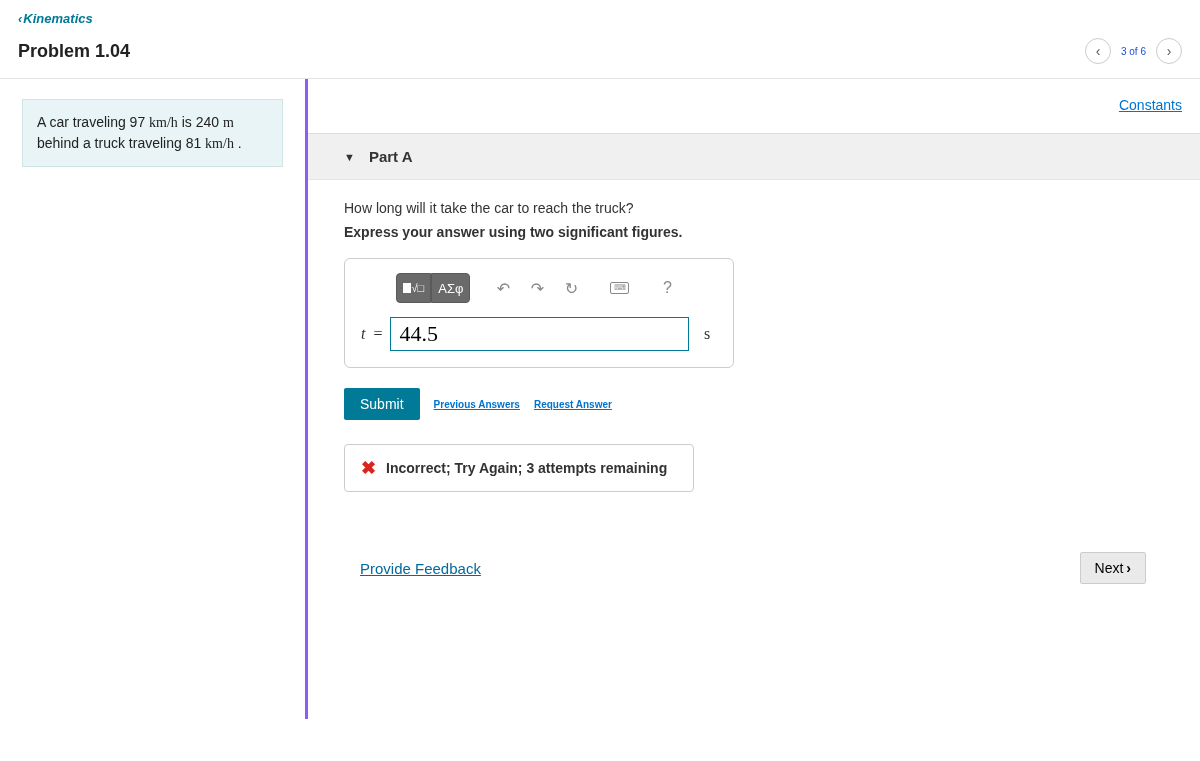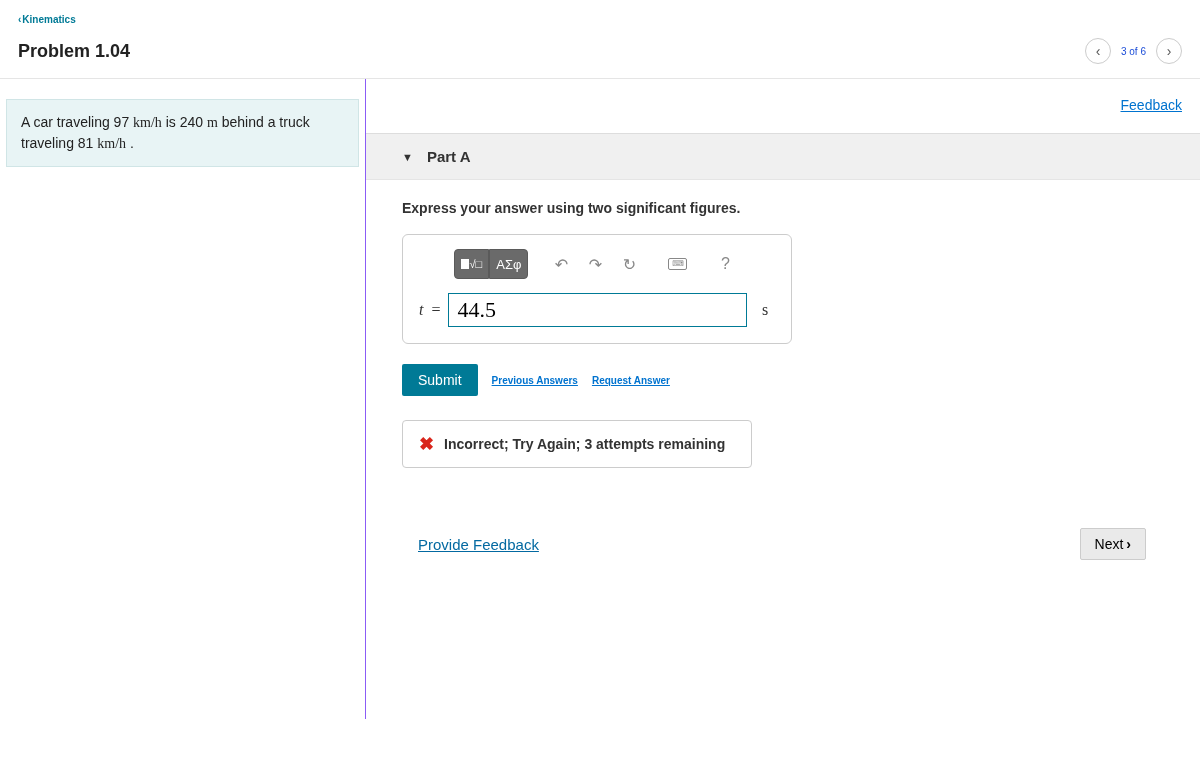--- a/index.html
+++ b/index.html
@@ -1,26 +1,26 @@
 <!DOCTYPE html>
 <html><head>
 <meta charset="utf-8">
 <style>
 * { box-sizing: border-box; margin: 0; padding: 0; }
 body { font-family: -apple-system, BlinkMacSystemFont, "Segoe UI", Helvetica, Arial, sans-serif; font-size: 14px; color: #333; background: #fff; }
 .top-nav { padding: 10px 18px 4px; }
-.back-link { color: #007a96; font-weight: 700; text-decoration: none; font-size: 10px; }
+.back-link { color: #007a96; font-weight: 700; text-decoration: none; font-size: 13px; font-style: italic; }
 .back-link .chev { font-weight: 900; margin-right: 1px; }
 .title-row { display: flex; align-items: center; padding: 8px 18px 14px; border-bottom: 1px solid #e5e5e5; }
 .problem-title { font-size: 18px; font-weight: 700; flex: 1; color: #222; }
 .nav-controls { display: flex; align-items: center; gap: 10px; }
 .circ-btn { width: 26px; height: 26px; border-radius: 50%; border: 1px solid #ccc; background: #fff; display: flex; align-items: center; justify-content: center; cursor: pointer; color: #555; font-size: 14px; }
 .pos-text { font-size: 10px; color: #1d4ed8; }
 .layout { display: flex; }
-.side-col { width: 366px; padding: 20px 6px; border-right: 1px solid #8b5cf6; min-height: 640px; }
+.side-col { width: 308px; padding: 20px 22px; border-right: 3px solid #8b5cf6; min-height: 640px; }
 .stem-box { background: #e8f4f5; border: 1px solid #d0e5e6; padding: 12px 14px; font-size: 14px; line-height: 1.5; color: #222; }
 .stem-box .mtext { font-family: "Times New Roman", serif; }
 .main-col { flex: 1; padding: 0; }
 .constants-row { text-align: right; padding: 18px 18px 0; }
 .constants-row a { color: #0073cf; text-decoration: underline; font-size: 14px; }
 .part-header { background: #f0f0f0; border-top: 1px solid #ddd; border-bottom: 1px solid #e5e5e5; margin: 20px 0 0 0; padding: 14px 36px; display: flex; align-items: center; gap: 14px; }
 .part-header .caret { font-size: 11px; color: #333; }
 .part-header .label { font-weight: 700; font-size: 15px; }
 .part-body { padding: 20px 36px; }
 .question-text { font-size: 14px; margin-bottom: 8px; }
@@ -76,29 +76,30 @@
 
 <div class="layout">
   <div class="side-col">
     <div class="stem-box">
       <span>A car traveling 97 </span><span class="mtext">km/h</span><span> is 240 </span><span class="mtext">m</span><span> behind a truck traveling 81 </span><span class="mtext">km/h</span><span> .</span>
     </div>
   </div>
 
   <div class="main-col">
     <div class="constants-row">
-      <a href="#">Feedback</a>
+      <a href="#">Constants</a>
     </div>
 
     <div class="part-header">
       <span class="caret">▼</span>
       <span class="label">Part A</span>
     </div>
 
     <div class="part-body">
+      <div class="question-text">How long will it take the car to reach the truck?</div>
       <div class="instruction">Express your answer using two significant figures.</div>
 
       <div class="answer-box">
         <div class="toolbar">
           <div class="tb-group">
             <div class="tb-btn dark first">
               <span class="templates-icon">
                   <span class="sq"></span>
                   <span class="radic">√□</span>
                 </span>

